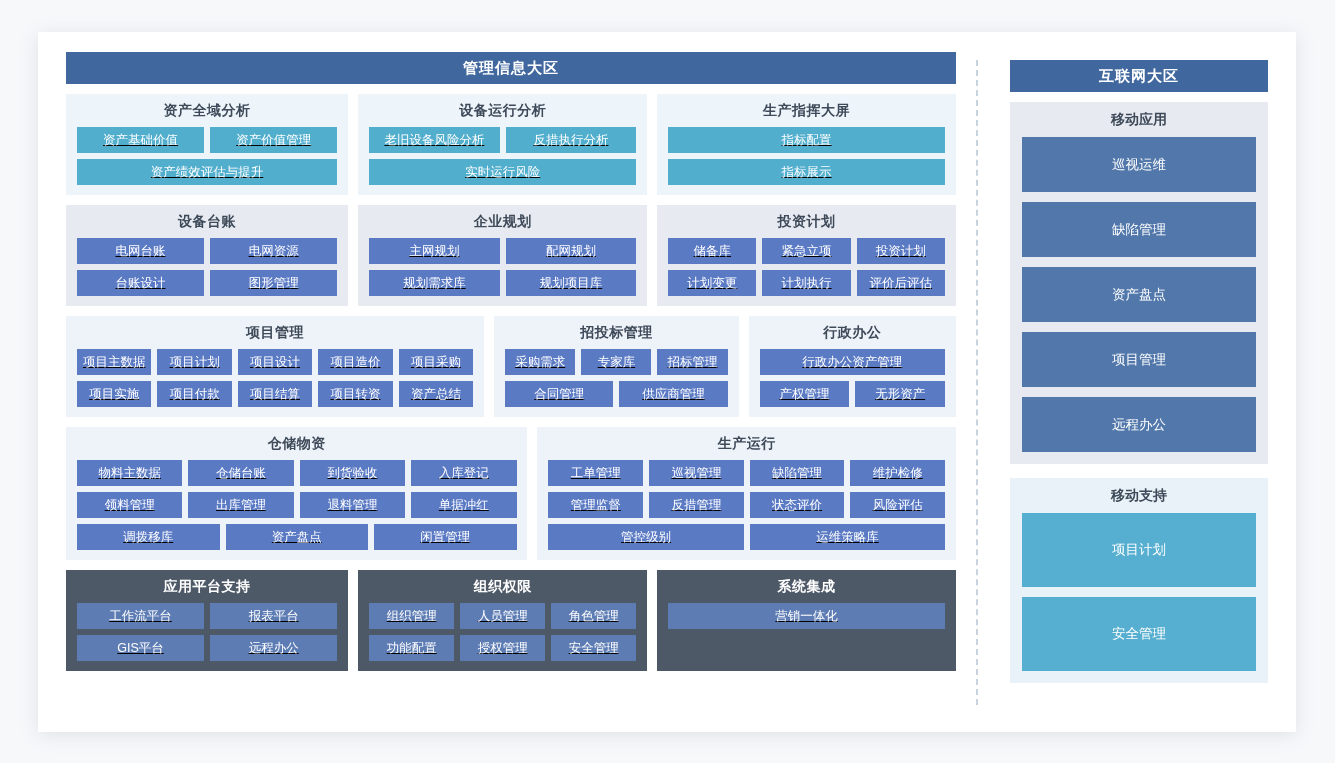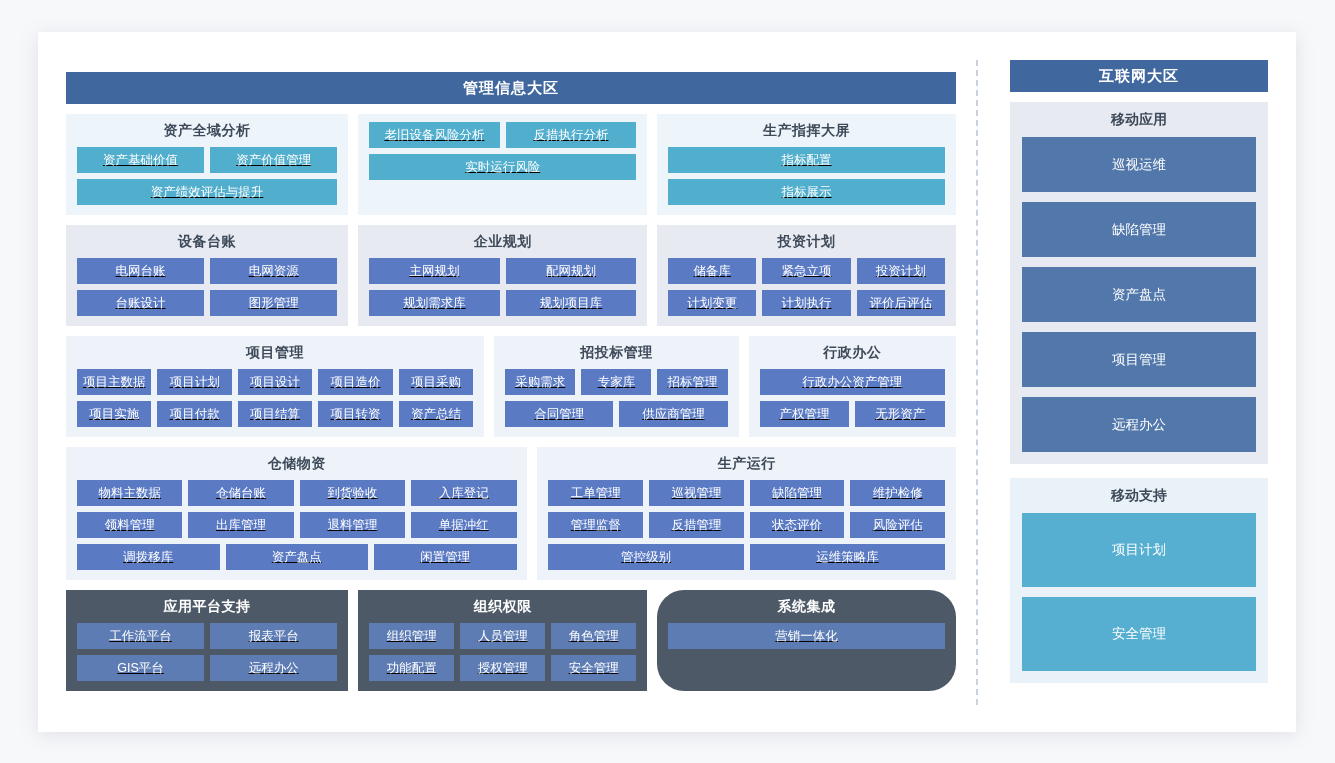--- a/index.html
+++ b/index.html
@@ -20,21 +20,21 @@
     width: 1258px;
     height: 700px;
     background: #ffffff;
     box-shadow: 0 3px 18px rgba(120,130,145,0.18);
     display: flex;
     flex-direction: row;
   }
 
   .left-region {
     width: 918px;
-    padding: 40px 0 0 28px;
+    padding: 20px 0 0 28px;
     display: flex;
     flex-direction: column;
   }
   .divider-col {
     width: 42px;
     display: flex;
     justify-content: center;
     padding-top: 28px;
   }
   .v-divider {
@@ -154,20 +154,21 @@
               <div class="tile-row">
                 <div class="tile">资产基础价值</div>
                 <div class="tile">资产价值管理</div>
               </div>
               <div class="tile-row">
                 <div class="tile">资产绩效评估与提升</div>
               </div>
             </div>
           </div>
           <div class="card theme-cyan" style="width: 295px;">
+            <div class="card-title">设备运行分析</div>
             <div class="card-body">
               <div class="tile-row">
                 <div class="tile">老旧设备风险分析</div>
                 <div class="tile">反措执行分析</div>
               </div>
               <div class="tile-row">
                 <div class="tile">实时运行风险</div>
               </div>
             </div>
           </div>
@@ -340,21 +341,21 @@
                 <div class="tile">人员管理</div>
                 <div class="tile">角色管理</div>
               </div>
               <div class="tile-row">
                 <div class="tile">功能配置</div>
                 <div class="tile">授权管理</div>
                 <div class="tile">安全管理</div>
               </div>
             </div>
           </div>
-          <div class="card theme-dark" style="width: 305px; border-radius: 27px;">
+          <div class="card theme-dark" style="width: 305px;">
             <div class="card-title">系统集成</div>
             <div class="card-body">
               <div class="tile-row">
                 <div class="tile">营销一体化</div>
               </div>
             </div>
           </div>
         </div>
       </div>
   </div>

